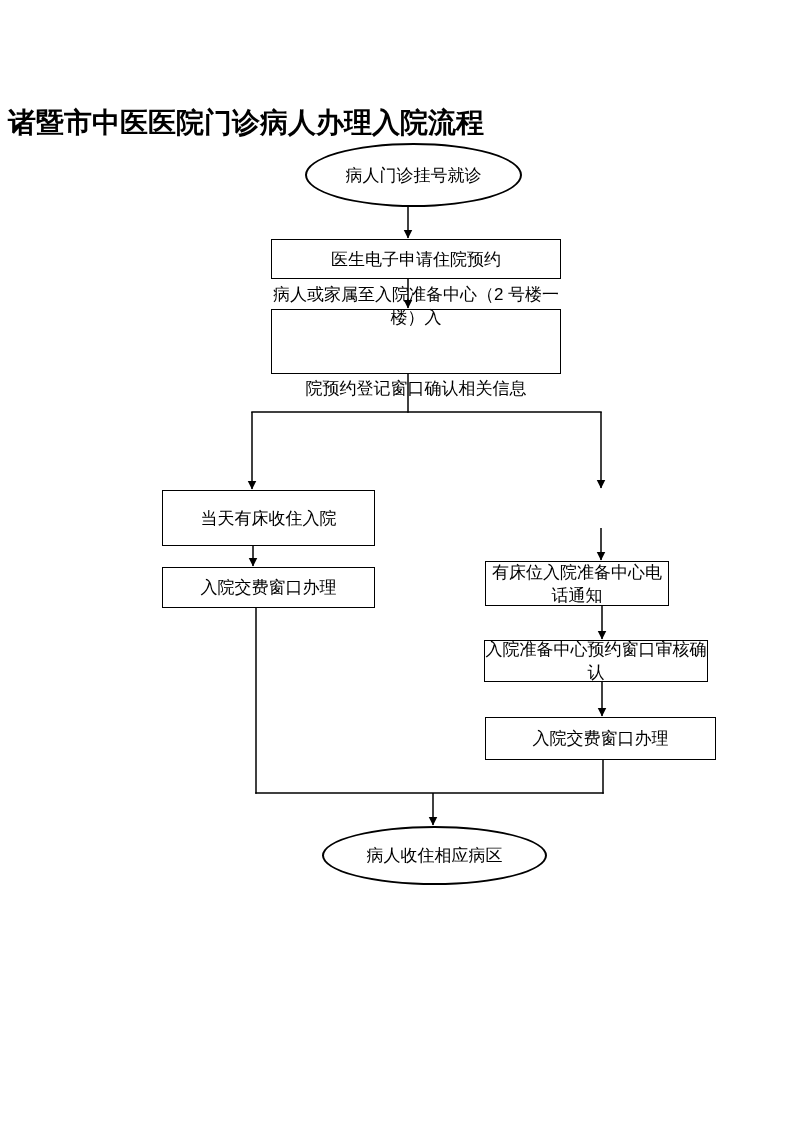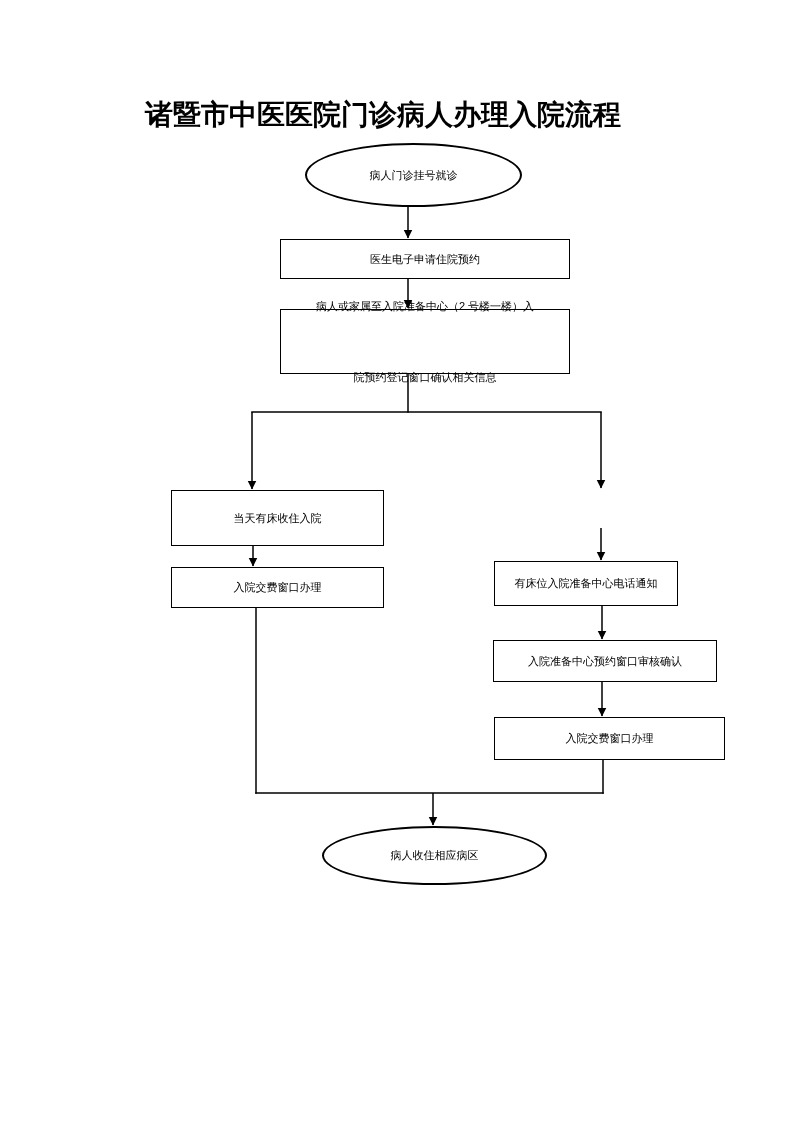--- a/index.html
+++ b/index.html
@@ -14,22 +14,22 @@
     background: #ffffff;
     font-family: "Liberation Sans", "DejaVu Sans", sans-serif;
     color: #000000;
     overflow: hidden;
   }
   .title {
     position: absolute;
     left: 0;
     top: 96px;
     width: 766px;
-    margin: 0;
-    text-align: center;
+    margin: 8px;
+    text-align: left;
     font-size: 28px;
     font-weight: bold;
     letter-spacing: 0px;
     color: #000000;
     white-space: nowrap;
   }
   .connectors {
     position: absolute;
     left: 0;
     top: 0;
@@ -37,28 +37,27 @@
     height: 1122px;
   }
   .node {
     position: absolute;
     box-sizing: border-box;
     display: flex;
     flex-direction: column;
     align-items: center;
     justify-content: center;
     text-align: center;
-    font-size: 11px;
+    font-size: 17px;
     line-height: 23px;
     background: #ffffff;
     color: #000000;
   }
   .rect {
     border: 1px solid #000000;
-    margin-left: 9px;
   }
   .ellipse {
     border: 2px solid #000000;
     border-radius: 50%;
   }
   
   .n-start   { left: 305px; top: 143px; width: 217px; height: 64px; }
   .n-apply   { left: 271px; top: 239px; width: 290px; height: 40px; }
   .n-confirm { left: 271px; top: 309px; width: 290px; height: 65px; gap: 48px; }
   .n-bed     { left: 162px; top: 490px; width: 213px; height: 56px; }

